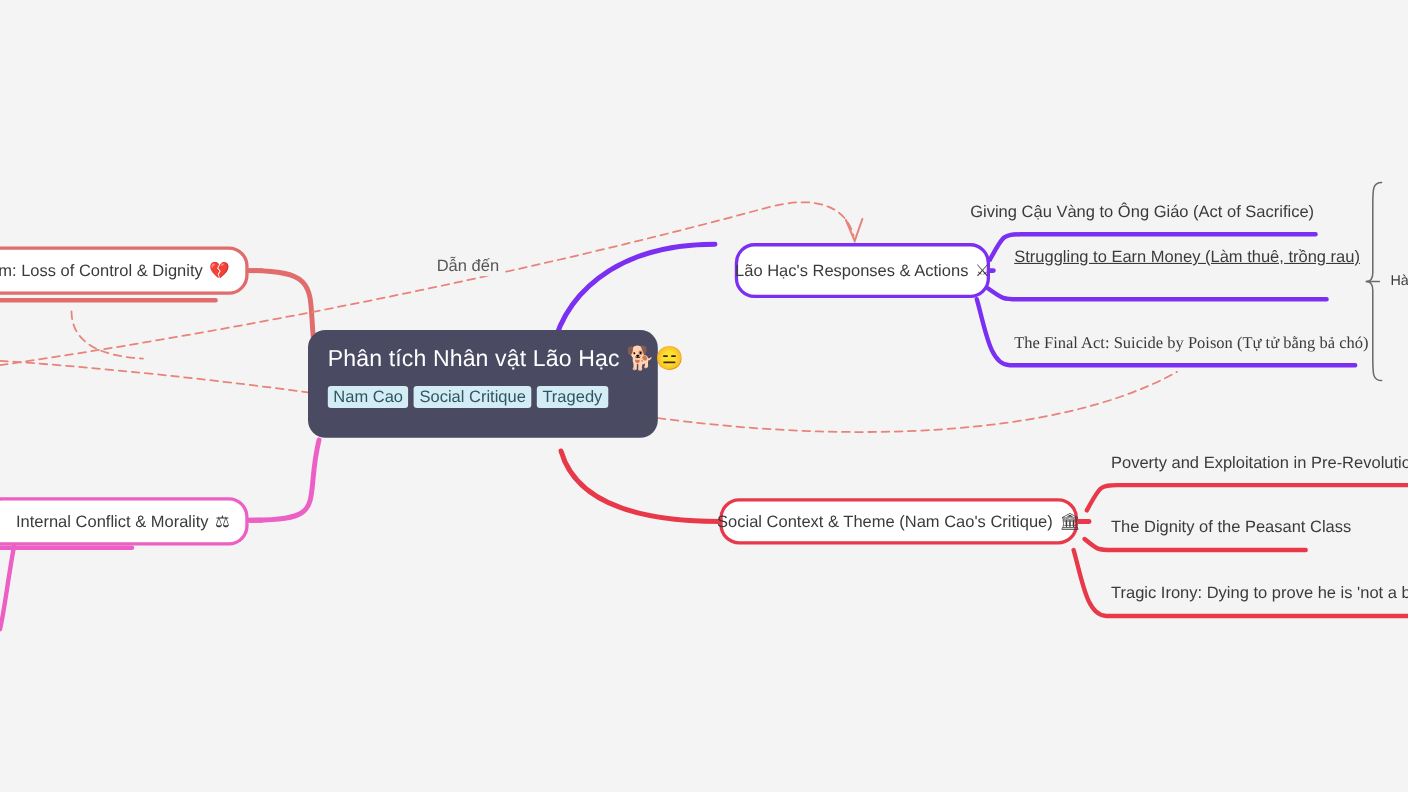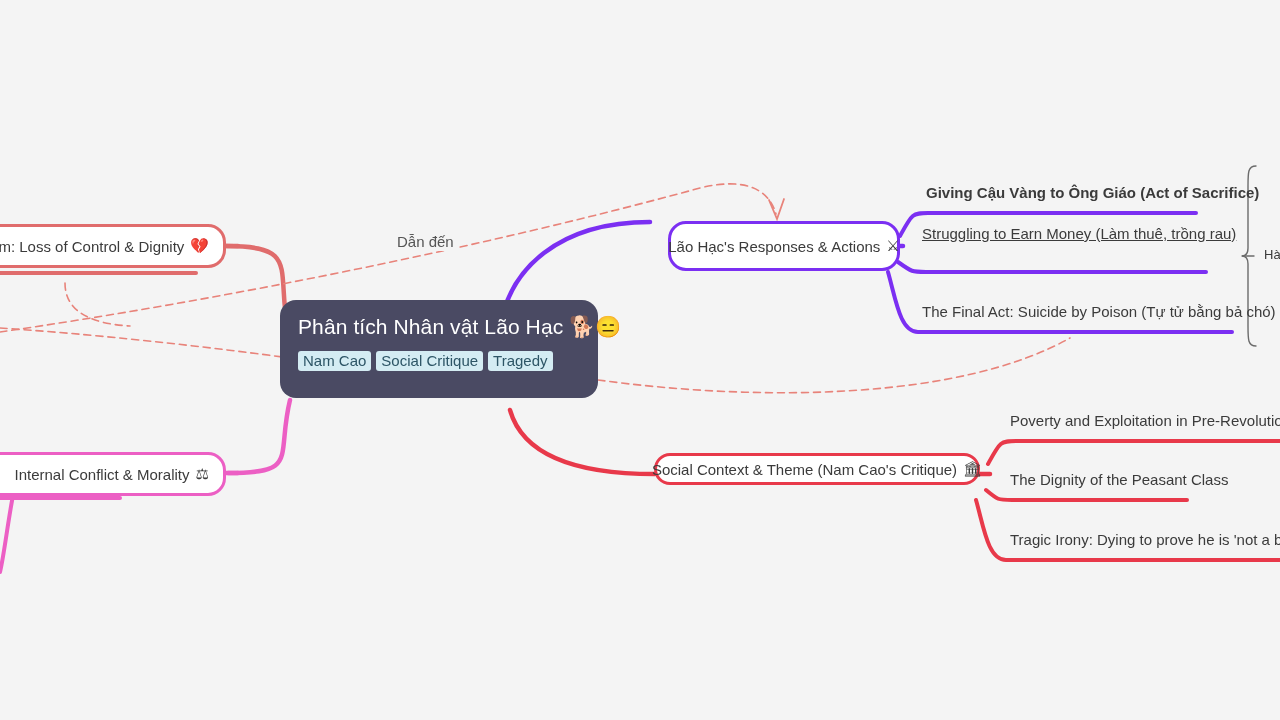--- a/index.html
+++ b/index.html
@@ -163,31 +163,31 @@
       <span class="tag">Social Critique</span>
       <span class="tag">Tragedy</span>
     </div>
   </div>
 
   <div class="bnode" style="left:668px; top:221px; width:232px; height:50px; border-color:#7b2ff2;">
     <span>Lão Hạc's Responses &amp; Actions</span>
     <span class="emoji">⚔</span>
   </div>
 
-  <div class="leaf" style="left:926px; top:184px;font-weight:bold;">
+  <div class="leaf" style="left:882px; top:184px;">
     <span>Giving Cậu Vàng to Ông Giáo (Act of Sacrifice)</span>
   </div>
   <div class="leaf" style="left:922px; top:225px;text-decoration:underline;">
     <span>Struggling to Earn Money (Làm thuê, trồng rau)</span>
   </div>
-  <div class="leaf" style="left:922px; top:303px;">
+  <div class="leaf" style="left:922px; top:303px;font-family:Liberation Serif, serif;">
     <span>The Final Act: Suicide by Poison (Tự tử bằng bả chó)</span>
   </div>
 
-  <div class="bnode" style="left:654px; top:453px; width:326px; height:32px; border-color:#e8394a;">
+  <div class="bnode" style="left:654px; top:453px; width:326px; height:42px; border-color:#e8394a;">
     <span>Social Context &amp; Theme (Nam Cao's Critique)</span>
     <span class="emoji">🏛</span>
   </div>
 
   <div class="leaf" style="left:1010px; top:412px;">
     <span>Poverty and Exploitation in Pre-Revolutionary</span>
   </div>
   <div class="leaf" style="left:1010px; top:471px;">
     <span>The Dignity of the Peasant Class</span>
   </div>

